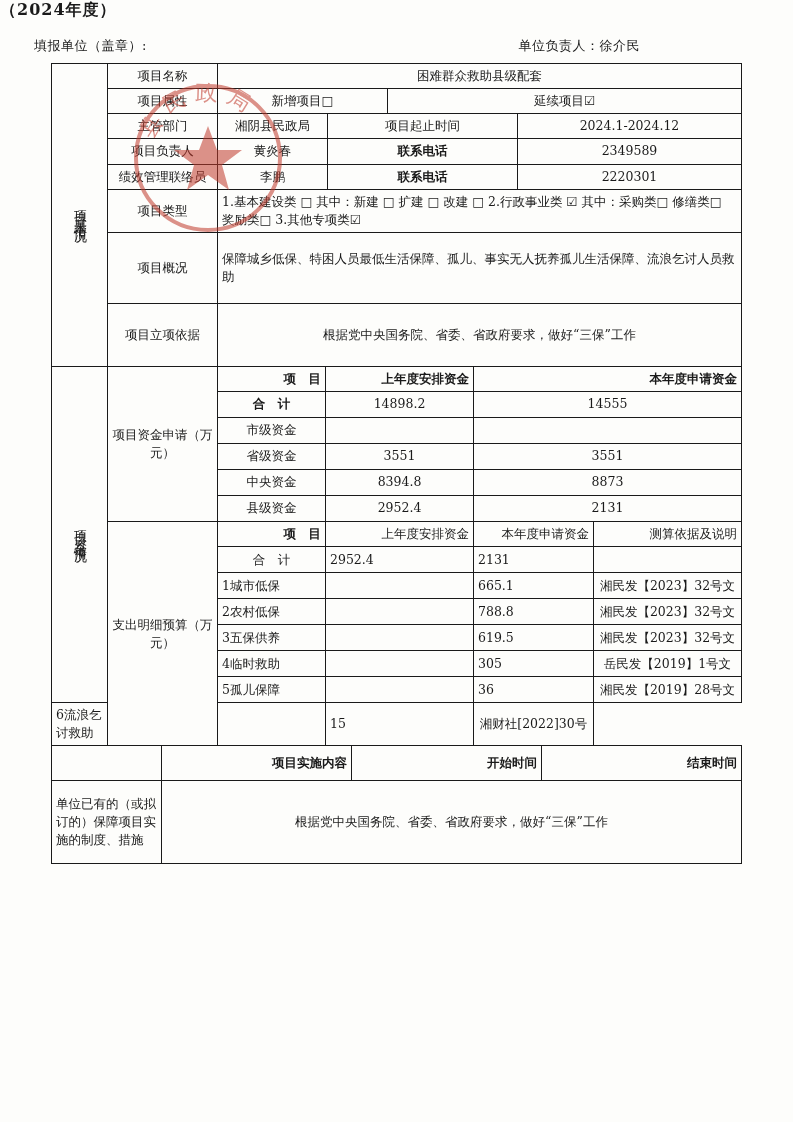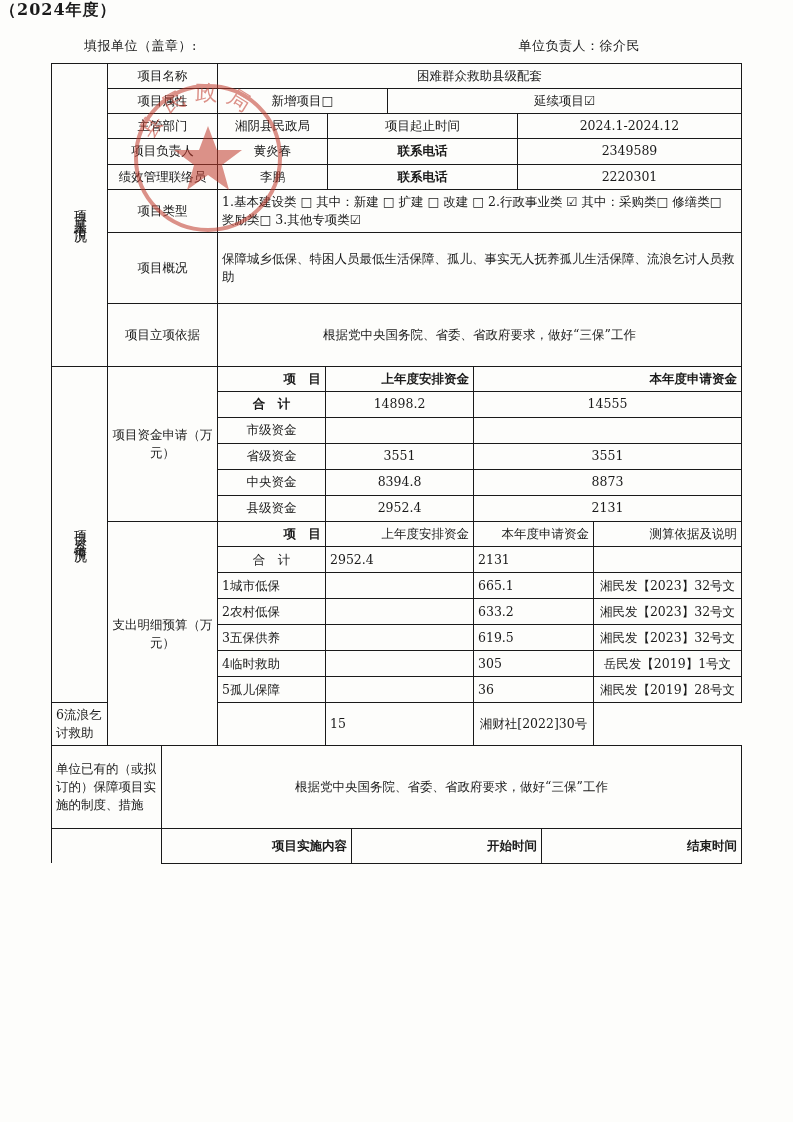--- a/index.html
+++ b/index.html
@@ -30,21 +30,21 @@
     font-family: "DejaVu Serif", "Liberation Serif", serif;
   }
   .subtitle {
     text-align: left;
     font-size: 16px;
     font-weight: bold;
     letter-spacing: 1px;
   }
   .meta-row {
     margin-top: 16px;
-    padding: 0 58px 0 84px;
+    padding: 0 58px 0 34px;
     display: flex;
     justify-content: space-between;
     font-size: 13px;
   }
   .meta-left { letter-spacing: 0.5px; }
   .meta-right { letter-spacing: 0.5px; margin-right: 95px;}
 
   table.form {
     border-collapse: collapse;
     margin: 8px auto 0 auto;
@@ -248,21 +248,21 @@
     </tr>
     <tr class="tall">
       <td class="lp">1城市低保</td>
       <td class="lp"></td>
       <td class="lp">665.1</td>
       <td class="c">湘民发【2023】32号文</td>
     </tr>
     <tr class="tall">
       <td class="lp">2农村低保</td>
       <td class="lp"></td>
-      <td class="lp">633.2</td>
+      <td class="lp">788.8</td>
       <td class="c">湘民发【2023】32号文</td>
     </tr>
     <tr class="tall">
       <td class="lp">3五保供养</td>
       <td class="lp"></td>
       <td class="lp">619.5</td>
       <td class="c">湘民发【2023】32号文</td>
     </tr>
     <tr class="tall">
       <td class="lp">4临时救助</td>
@@ -287,25 +287,25 @@
 
   <table class="form" style="margin-top:-1px">
     <colgroup>
       <col style="width:110px">
         <col style="width:190px">
         <col style="width:190px">
         <col style="width:200px">
     </colgroup>
     <tbody>
         <tr>
-      <td class="desc c" style="height:76px">单位已有的（或拟订的）保障项目实施的制度、措施</td>
-      <td colspan="3" class="center-desc">根据党中央国务院、省委、省政府要求，做好“三保”工作</td>
-    </tr>
-    <tr>
       <td style="height:28px; border-left:1px solid #1a1a1a; border-bottom:none;"></td>
       <td class="cell-head bold">项目实施内容</td>
       <td class="cell-head bold">开始时间</td>
       <td class="cell-head bold">结束时间</td>
     </tr>
+    <tr>
+      <td class="desc c" style="height:76px">单位已有的（或拟订的）保障项目实施的制度、措施</td>
+      <td colspan="3" class="center-desc">根据党中央国务院、省委、省政府要求，做好“三保”工作</td>
+    </tr>
   </tbody>
     </table>
 
 </div>
 
 </body></html>

